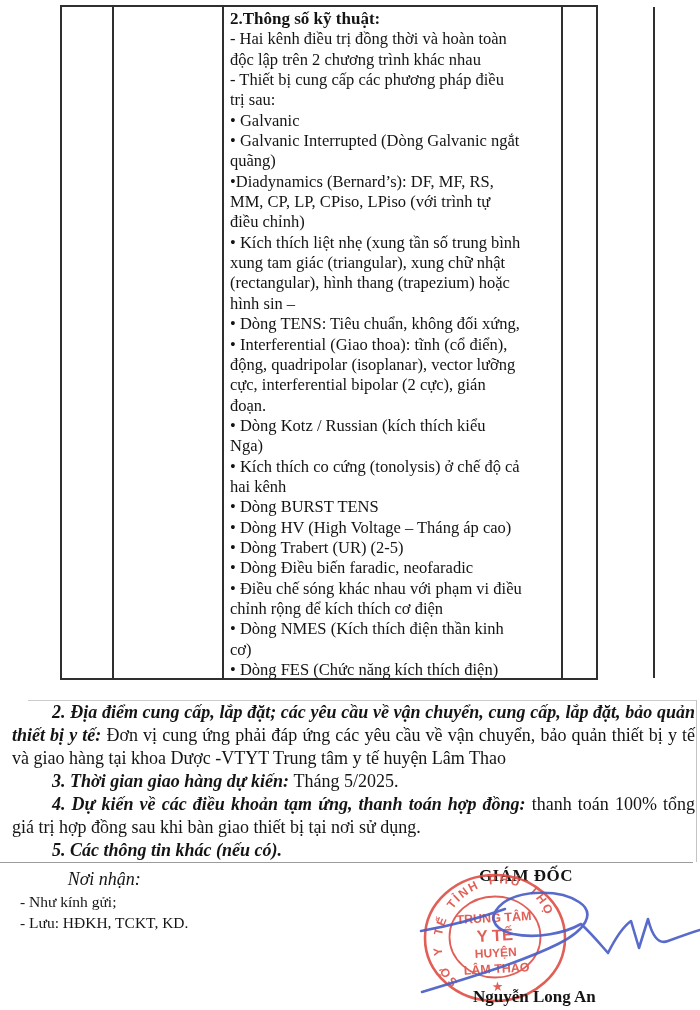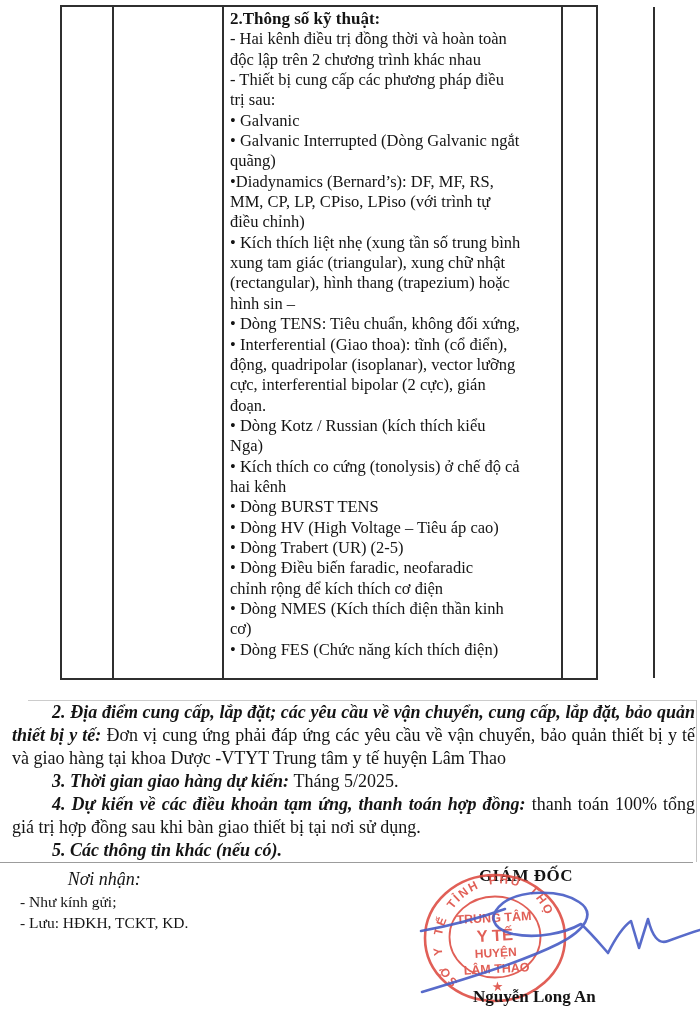--- a/index.html
+++ b/index.html
@@ -69,23 +69,24 @@
       <div class="ln ">• Dòng TENS: Tiêu chuẩn, không đối xứng,</div>
       <div class="ln ">• Interferential (Giao thoa): tĩnh (cổ điển),</div>
       <div class="ln ">động, quadripolar (isoplanar), vector lưỡng</div>
       <div class="ln ">cực, interferential bipolar (2 cực), gián</div>
       <div class="ln ">đoạn.</div>
       <div class="ln ">• Dòng Kotz / Russian (kích thích kiểu</div>
       <div class="ln ">Nga)</div>
       <div class="ln ">• Kích thích co cứng (tonolysis) ở chế độ cả</div>
       <div class="ln ">hai kênh</div>
       <div class="ln ">• Dòng BURST TENS</div>
-      <div class="ln ">• Dòng HV (High Voltage – Tiêu áp cao)</div>
+      <div class="ln ">• Dòng HV (High Voltage – Tháng áp cao)</div>
       <div class="ln ">• Dòng Trabert (UR) (2-5)</div>
       <div class="ln ">• Dòng Điều biến faradic, neofaradic</div>
+      <div class="ln ">• Điều chế sóng khác nhau với phạm vi điều</div>
       <div class="ln ">chỉnh rộng để kích thích cơ điện</div>
       <div class="ln ">• Dòng NMES (Kích thích điện thần kinh</div>
       <div class="ln ">cơ)</div>
       <div class="ln ">• Dòng FES (Chức năng kích thích điện)</div>
     </div>
 </div>
 
 <div class="faint-h1"></div>
 <div class="faint-v1"></div>
 <div class="faint-h2"></div>

